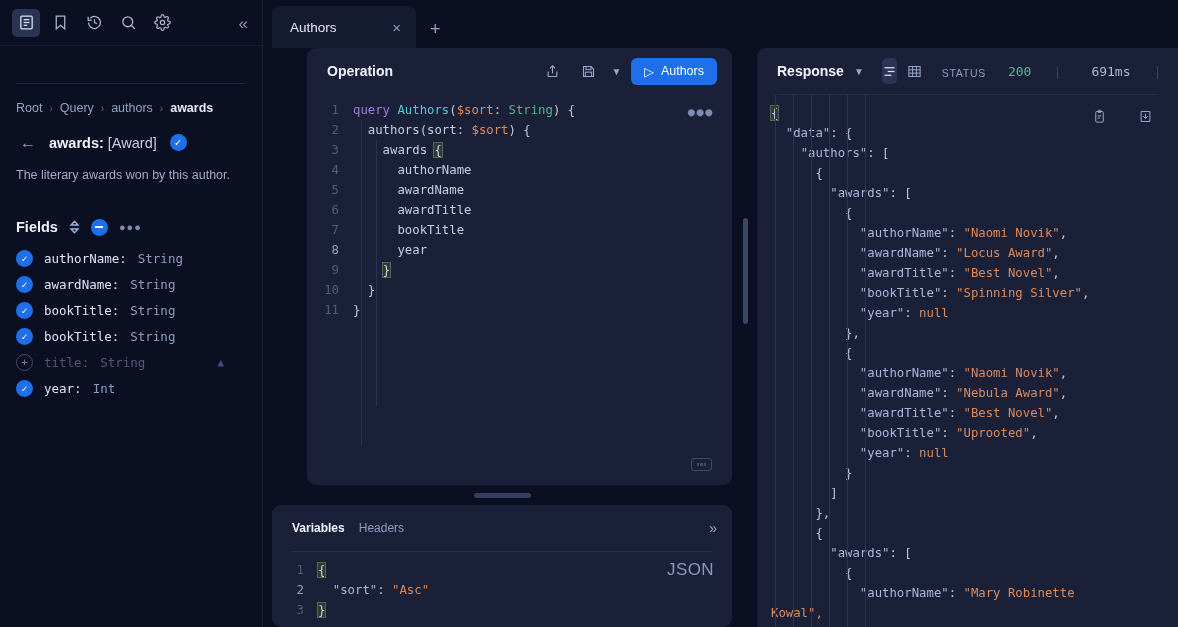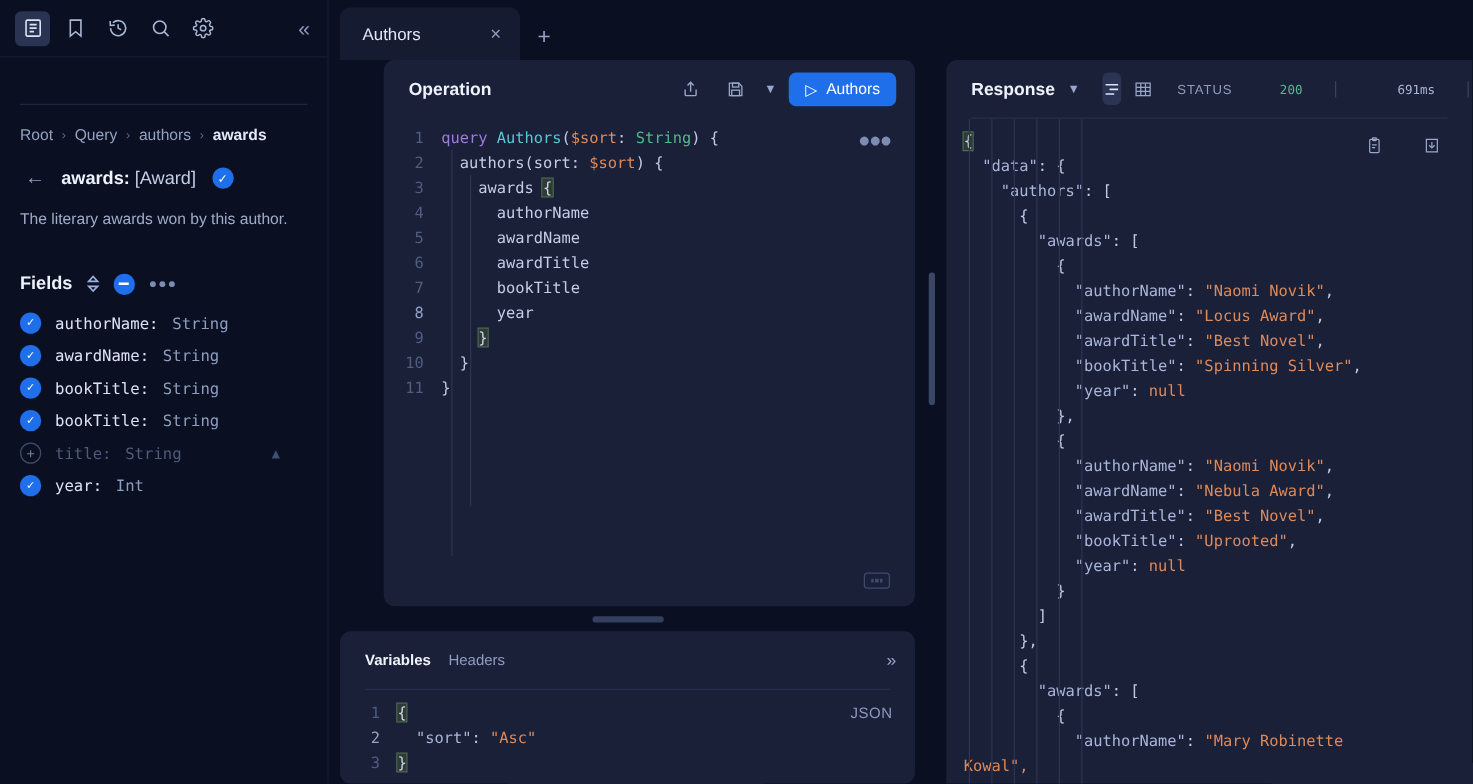--- a/index.html
+++ b/index.html
@@ -187,29 +187,29 @@
   .vars-panel { flex: 0 0 auto; height: 122px; }
   .vars-head {
     height: 46px; display: flex; align-items: center; gap: 14px;
     padding: 0 15px 0 20px; flex: 0 0 46px;
   }
   .vtab { font-size: 12px; cursor: pointer; color: #8f9dbf; }
   .vtab.active { color: #eef2fb; font-weight: bold; }
   .vars-rule { height: 1px; background: #262e4c; margin: 0 20px; }
   .json-badge {
     position: absolute; right: 18px; top: 8px;
-    font-size: 12px; color: #8a98bd; font-family: "Liberation Sans", sans-serif;
+    font-size: 17px; color: #8a98bd; font-family: "Liberation Sans", sans-serif;
     letter-spacing: .4px;
   }
 
   
   .resp-panel { flex: 1; min-height: 0; border-radius: 9px 0 0 0; background: #1b2039; }
   .resp-meta { display: flex; align-items: flex-end; gap: 15px; margin-right: 14px; }
   .meta-lbl { font-size: 10.5px; color: #8e9cbe; letter-spacing: .7px; }
-  .meta-val { font-size: 10px; color: #aab7d6; font-family: "DejaVu Sans Mono", monospace; margin-left: 23px; }
+  .meta-val { font-size: 13px; color: #aab7d6; font-family: "DejaVu Sans Mono", monospace; margin-left: 7px; }
   .meta-val.ok { color: #57b894; }
   .meta-div { width: 1px; height: 13px; background: #38425f; margin: 0 11px; }
   .resp-rule { height: 1px; background: #262e4c; margin: 0 20px 0 20px; }
   .resp-code {
     flex: 1; overflow: hidden; position: relative;
     font-family: "DejaVu Sans Mono", monospace;
     font-size: 12.3px; line-height: 20px;
     padding: 8px 0 0 14px;
   }
   .resp-code .rline { white-space: pre; color: #c9d3ea; }

